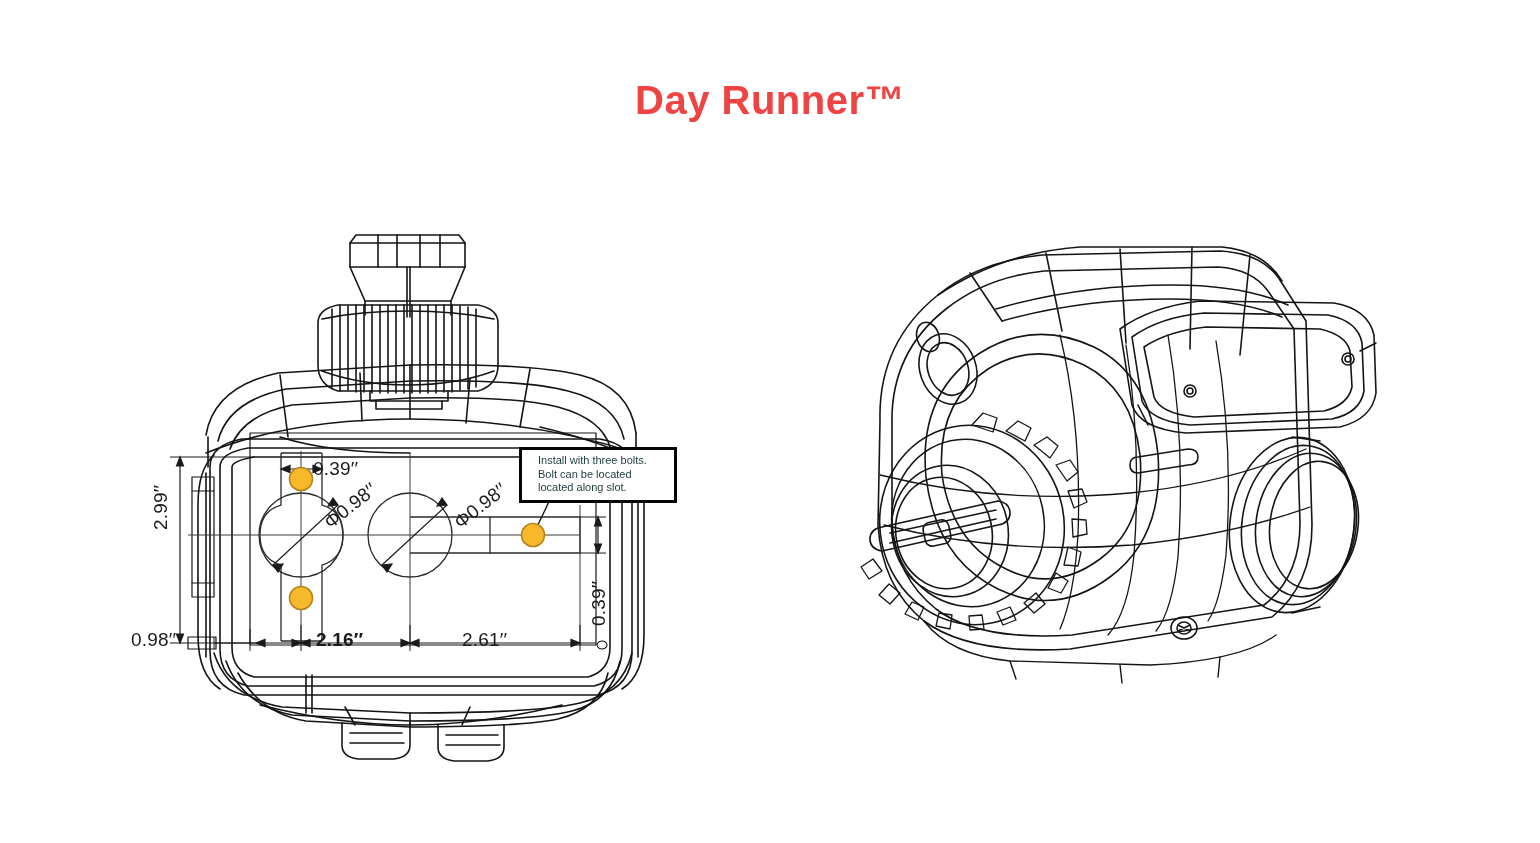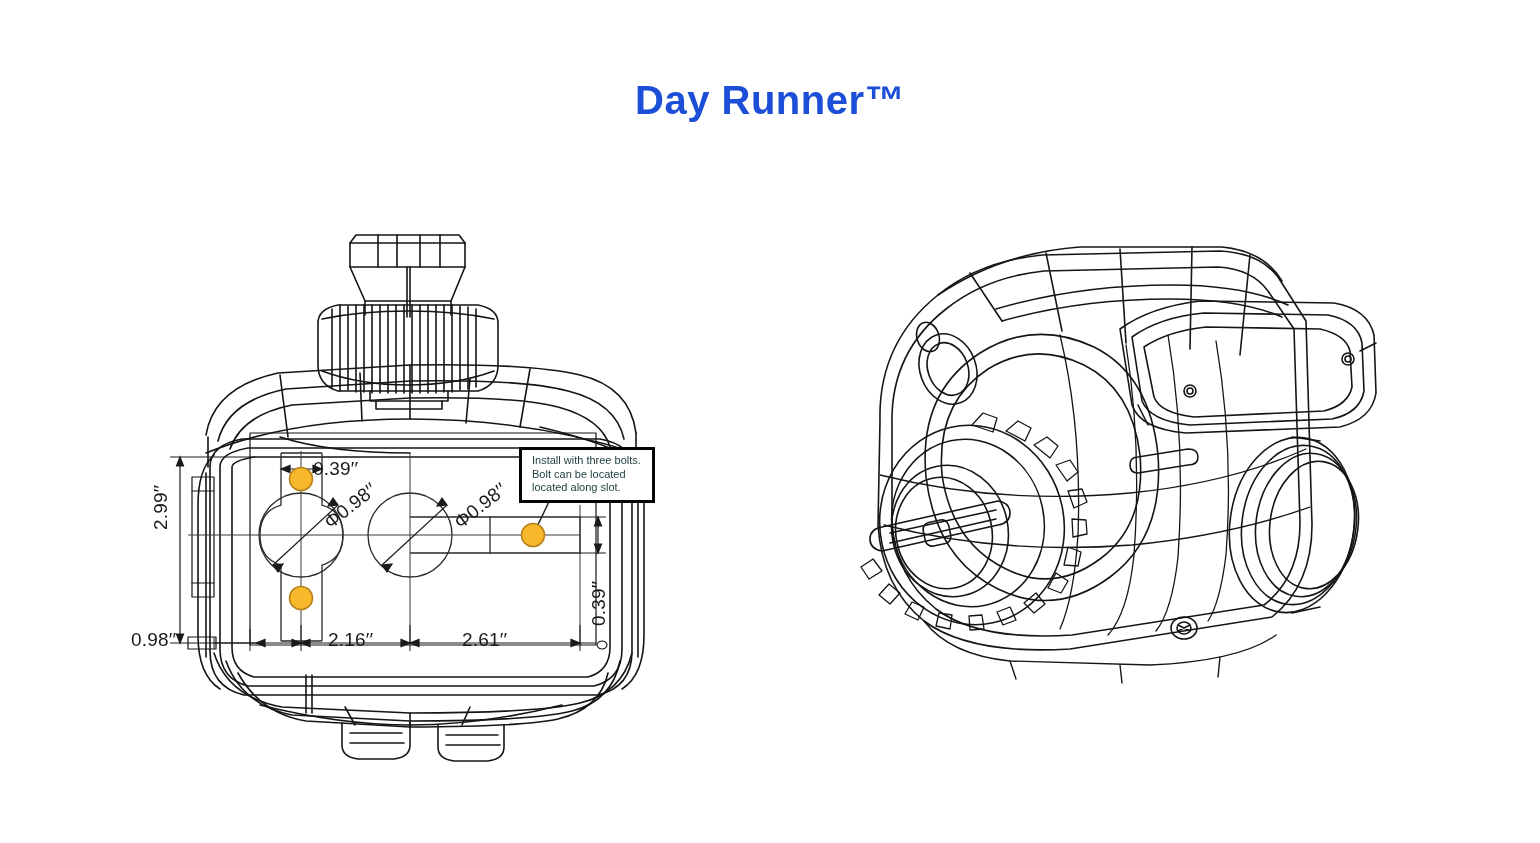--- a/index.html
+++ b/index.html
@@ -30,63 +30,63 @@
     width: 1540px;
     text-align: center;
     pointer-events: none;
   }
   #title-text {
     display: inline-block;
     font-family: "Liberation Sans", sans-serif;
     font-weight: bold;
     font-size: 40px;
     letter-spacing: 0.5px;
-    color: #1d4ed8;
+    color: #ef4444;
     line-height: 1;
   }
 
   
   .view-svg {
     position: absolute;
     display: block;
   }
   #front-view-svg { left: 110px;  top: 205px; }
   #iso-view-svg   { left: 820px;  top: 225px; }
 
   
   #callout-box {
     position: absolute;
     left: 519px;
     top: 447px;
-    width: 136px;
+    width: 158px;
     box-sizing: border-box;
     background: #ffffff;
     border: 3px solid #050505;
-    padding: 4px 5px 5px 10px;
+    padding: 4px 5px 5px 16px;
   }
   .callout-line {
     font-family: "Liberation Sans", sans-serif;
     font-size: 11px;
     line-height: 13.5px;
     color: #1d3b3b;
     white-space: nowrap;
   }
 
   
   .dim-label {
     position: absolute;
     font-family: "Liberation Sans", sans-serif;
     color: #1a1a1a;
     white-space: nowrap;
     letter-spacing: 0.2px;
   }
   .dim-h { font-size: 19px; }
 
   #dim-039-top   { left: 313px; top: 458px; }
-  #dim-216       { left: 328px; top: 629px; }
+  #dim-216       { left: 316px; top: 629px; font-weight: bold; }
   #dim-261       { left: 462px; top: 629px; }
   #dim-072       { left: 131px; top: 629px; }
 
   #dim-299 {
     left: 150px; top: 530px;
     transform: rotate(-90deg);
     transform-origin: left top;
     font-size: 19px;
   }
   #dim-039-right {

